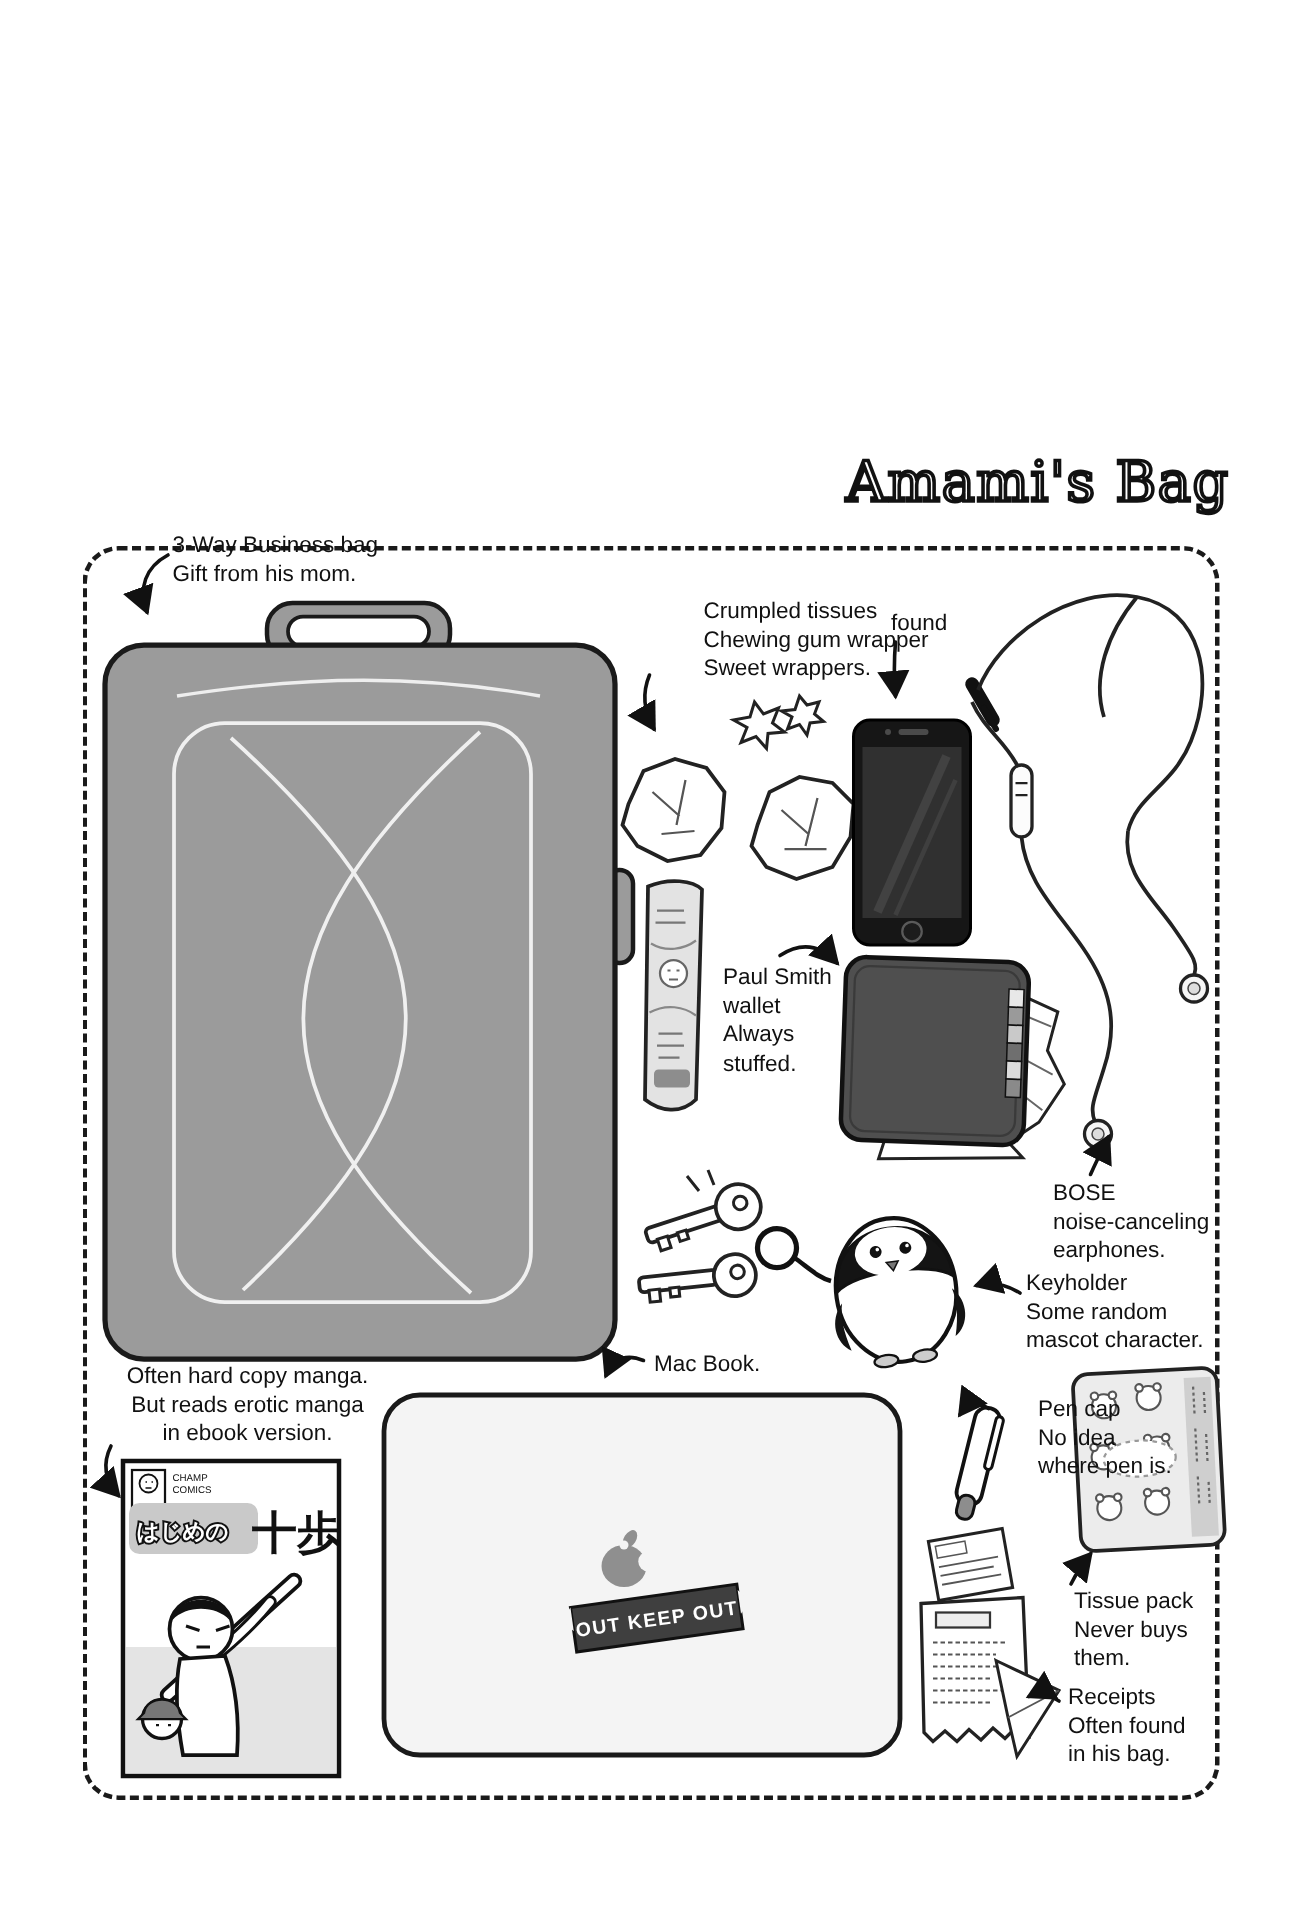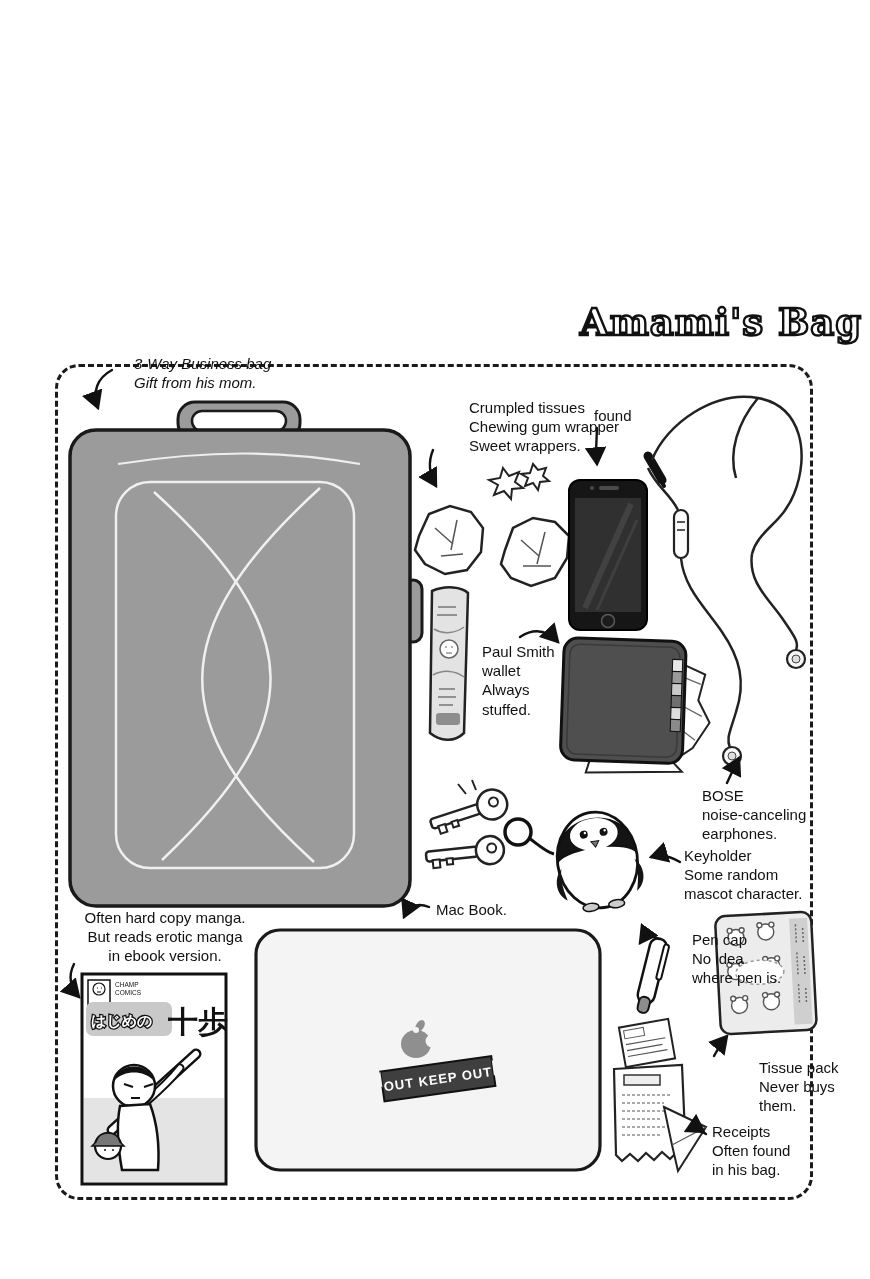--- a/index.html
+++ b/index.html
@@ -1,36 +1,36 @@
 <!DOCTYPE html>
 <html><head>
 <meta charset="utf-8">
 <style>
   html,body{margin:0;padding:0;background:#fff;}
   #canvas{position:relative;width:870px;height:1279px;background:#fff;overflow:hidden;
           font-family:"Liberation Sans",sans-serif;color:#111;}
   .frame{position:absolute;left:55px;top:364px;width:758px;height:836px;
          border:3.5px dashed #1a1a1a;border-radius:24px;box-sizing:border-box;}
-  .title{position:absolute;left:580px;top:300px;font-family:"DejaVu Serif",serif;
-         font-weight:bold;font-size:37px;color:#fff;letter-spacing:1px;
+  .title{position:absolute;left:564px;top:300px;font-family:"DejaVu Serif",serif;
+         font-weight:normal;font-size:37px;color:#fff;letter-spacing:1px;
          -webkit-text-stroke:2.4px #111;text-shadow:0 0 1px #111;}
   .label{position:absolute;font-size:15px;line-height:1.28;white-space:pre-line;z-index:6;}
   .center{text-align:center;}
   .art{position:absolute;z-index:2;}
   #arrows{position:absolute;left:0;top:0;z-index:5;pointer-events:none;}
 </style>
 </head>
 <body>
 
 <div id="canvas">
 
   <div class="title">Amami's Bag</div>
   <div class="frame"></div>
 
-  <div class="label" style="left:134px;top:354px;font-style:italic;">3-Way Business bag
+  <div class="label" style="left:115px;top:354px;">3-Way Business bag
 Gift from his mom.</div>
   <div class="label" style="left:432px;top:398px;margin-left:37px;">Crumpled tissues
 Chewing gum wrapper
 Sweet wrappers.</div>
   <div class="label" style="left:594px;top:406px;">found</div>
   <div class="label" style="left:482px;top:642px;">Paul Smith
 wallet
 Always
 stuffed.</div>
   <div class="label" style="left:684px;top:846px;">Keyholder
@@ -39,21 +39,21 @@
   <div class="label" style="left:702px;top:786px;">BOSE
 noise-canceling
 earphones.</div>
   <div class="label" style="left:436px;top:900px;">Mac Book.</div>
   <div class="label center" style="left:70px;top:908px;width:190px;">Often hard copy manga.
 But reads erotic manga
 in ebook version.</div>
   <div class="label" style="left:692px;top:930px;">Pen cap
 No idea
 where pen is.</div>
-  <div class="label" style="left:716px;top:1058px;margin-left:43px;">Tissue pack
+  <div class="label" style="left:716px;top:1058px;">Tissue pack
 Never buys
 them.</div>
   <div class="label" style="left:712px;top:1122px;">Receipts
 Often found
 in his bag.</div>
 
   <svg class="art" style="left:58px;top:392px;" width="372" height="528" viewBox="0 0 372 528">
     <rect x="120" y="10" width="122" height="38" rx="17" fill="#9b9b9b" stroke="#1a1a1a" stroke-width="3"></rect>
     <rect x="134" y="19" width="94" height="20" rx="10" fill="#fff" stroke="#1a1a1a" stroke-width="2.5"></rect>
     <rect x="346" y="188" width="18" height="62" rx="9" fill="#9b9b9b" stroke="#1a1a1a" stroke-width="3"></rect>

